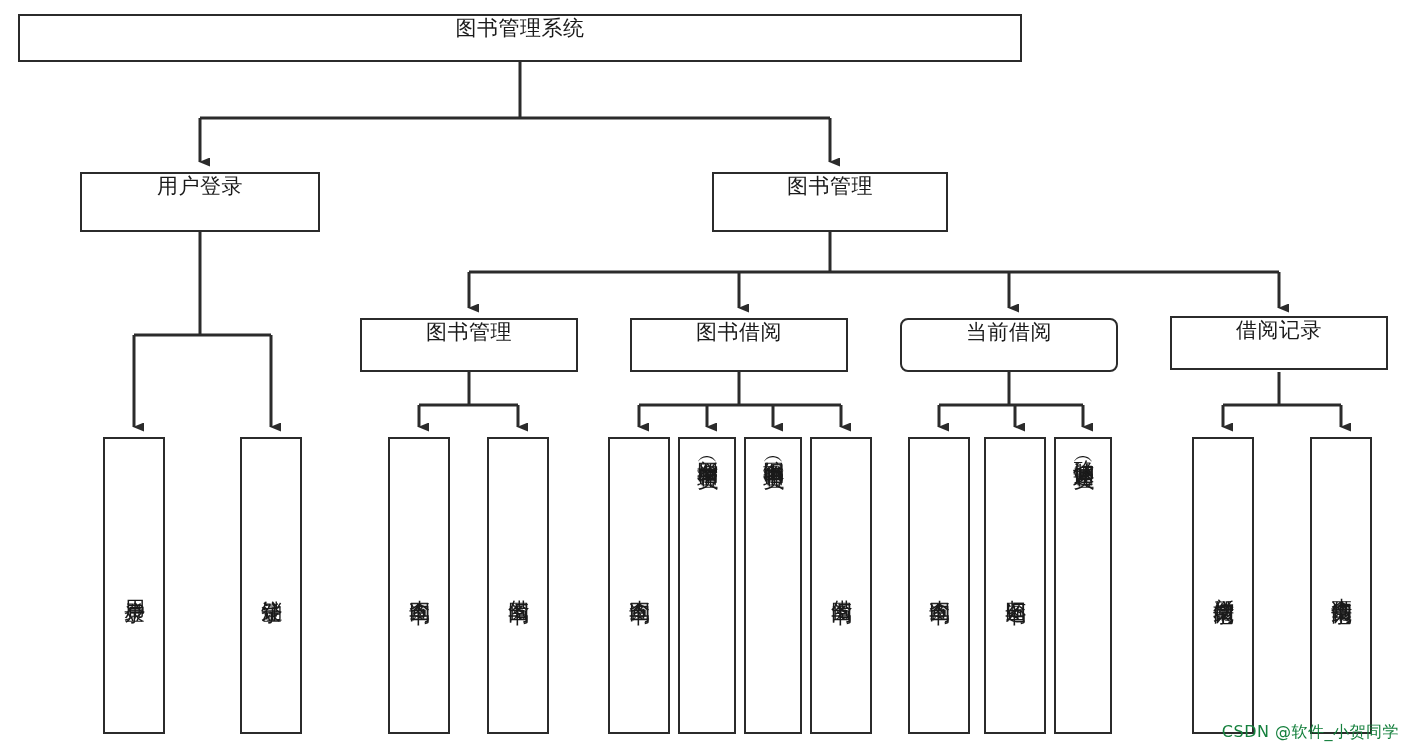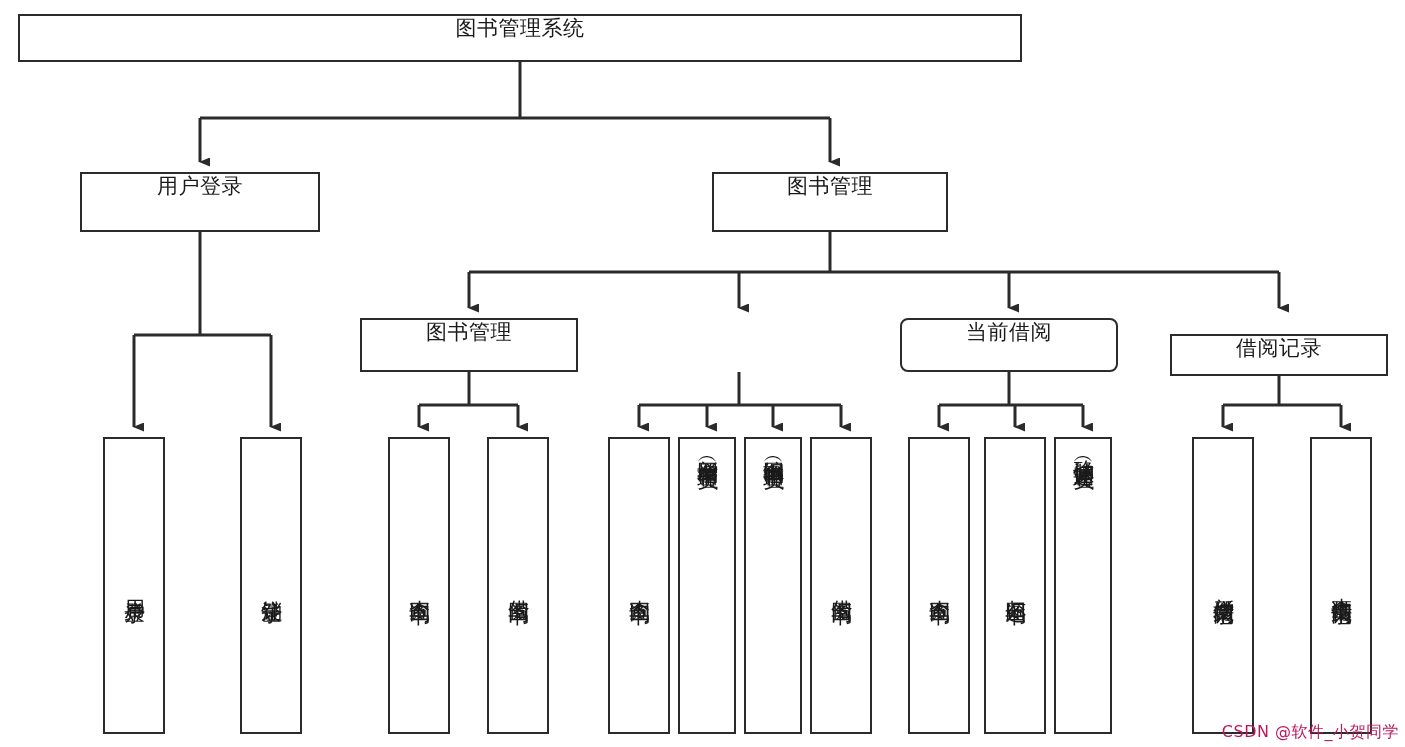--- a/index.html
+++ b/index.html
@@ -57,21 +57,21 @@
   }
   .vert.center-v {
     align-items: center;
     padding-top: 0;
   }
   #watermark {
     position: absolute;
     right: 6px;
     bottom: 4px;
     font-size: 16px;
-    color: #be185d;
+    color: #15803d;
     letter-spacing: 0.5px;
     user-select: none;
     white-space: nowrap;
   }
 </style>
 </head>
 <body>
 
 <div id="stage">
 
@@ -136,24 +136,27 @@
   <div class="node-box horiz" id="node-l1-0" style="left: 80px; top: 172px; width: 240px; height: 60px;">
     <span class="node-label">用户登录</span>
   </div>
   <div class="node-box horiz" id="node-l1-1" style="left: 712px; top: 172px; width: 236px; height: 60px;">
     <span class="node-label">图书管理</span>
   </div>
 
   <div class="node-box horiz" id="node-l2-0" style="left: 360px; top: 318px; width: 218px; height: 54px;">
     <span class="node-label">图书管理</span>
   </div>
+  <div class="node-box horiz" id="node-l2-1" style="left: 630px; top: 318px; width: 218px; height: 54px;">
+    <span class="node-label">图书借阅</span>
+  </div>
   <div class="node-box horiz" id="node-l2-2" style="left: 900px; top: 318px; width: 218px; height: 54px; border-radius: 8px;">
     <span class="node-label">当前借阅</span>
   </div>
-  <div class="node-box horiz" id="node-l2-3" style="left: 1170px; top: 334px; width: 218px; height: 42px;">
+  <div class="node-box horiz" id="node-l2-3" style="left: 1170px; top: 316px; width: 218px; height: 54px;">
     <span class="node-label">借阅记录</span>
   </div>
 
   <div class="node-box vert center-v" id="node-leaf-0" style="left: 103px; top: 437px; width: 62px; height: 297px;">
     <span class="node-label">用户登录</span>
   </div>
   <div class="node-box vert center-v" id="node-leaf-1" style="left: 240px; top: 437px; width: 62px; height: 297px;">
     <span class="node-label">注销登录</span>
   </div>
   <div class="node-box vert center-v" id="node-leaf-2" style="left: 388px; top: 437px; width: 62px; height: 297px;">

